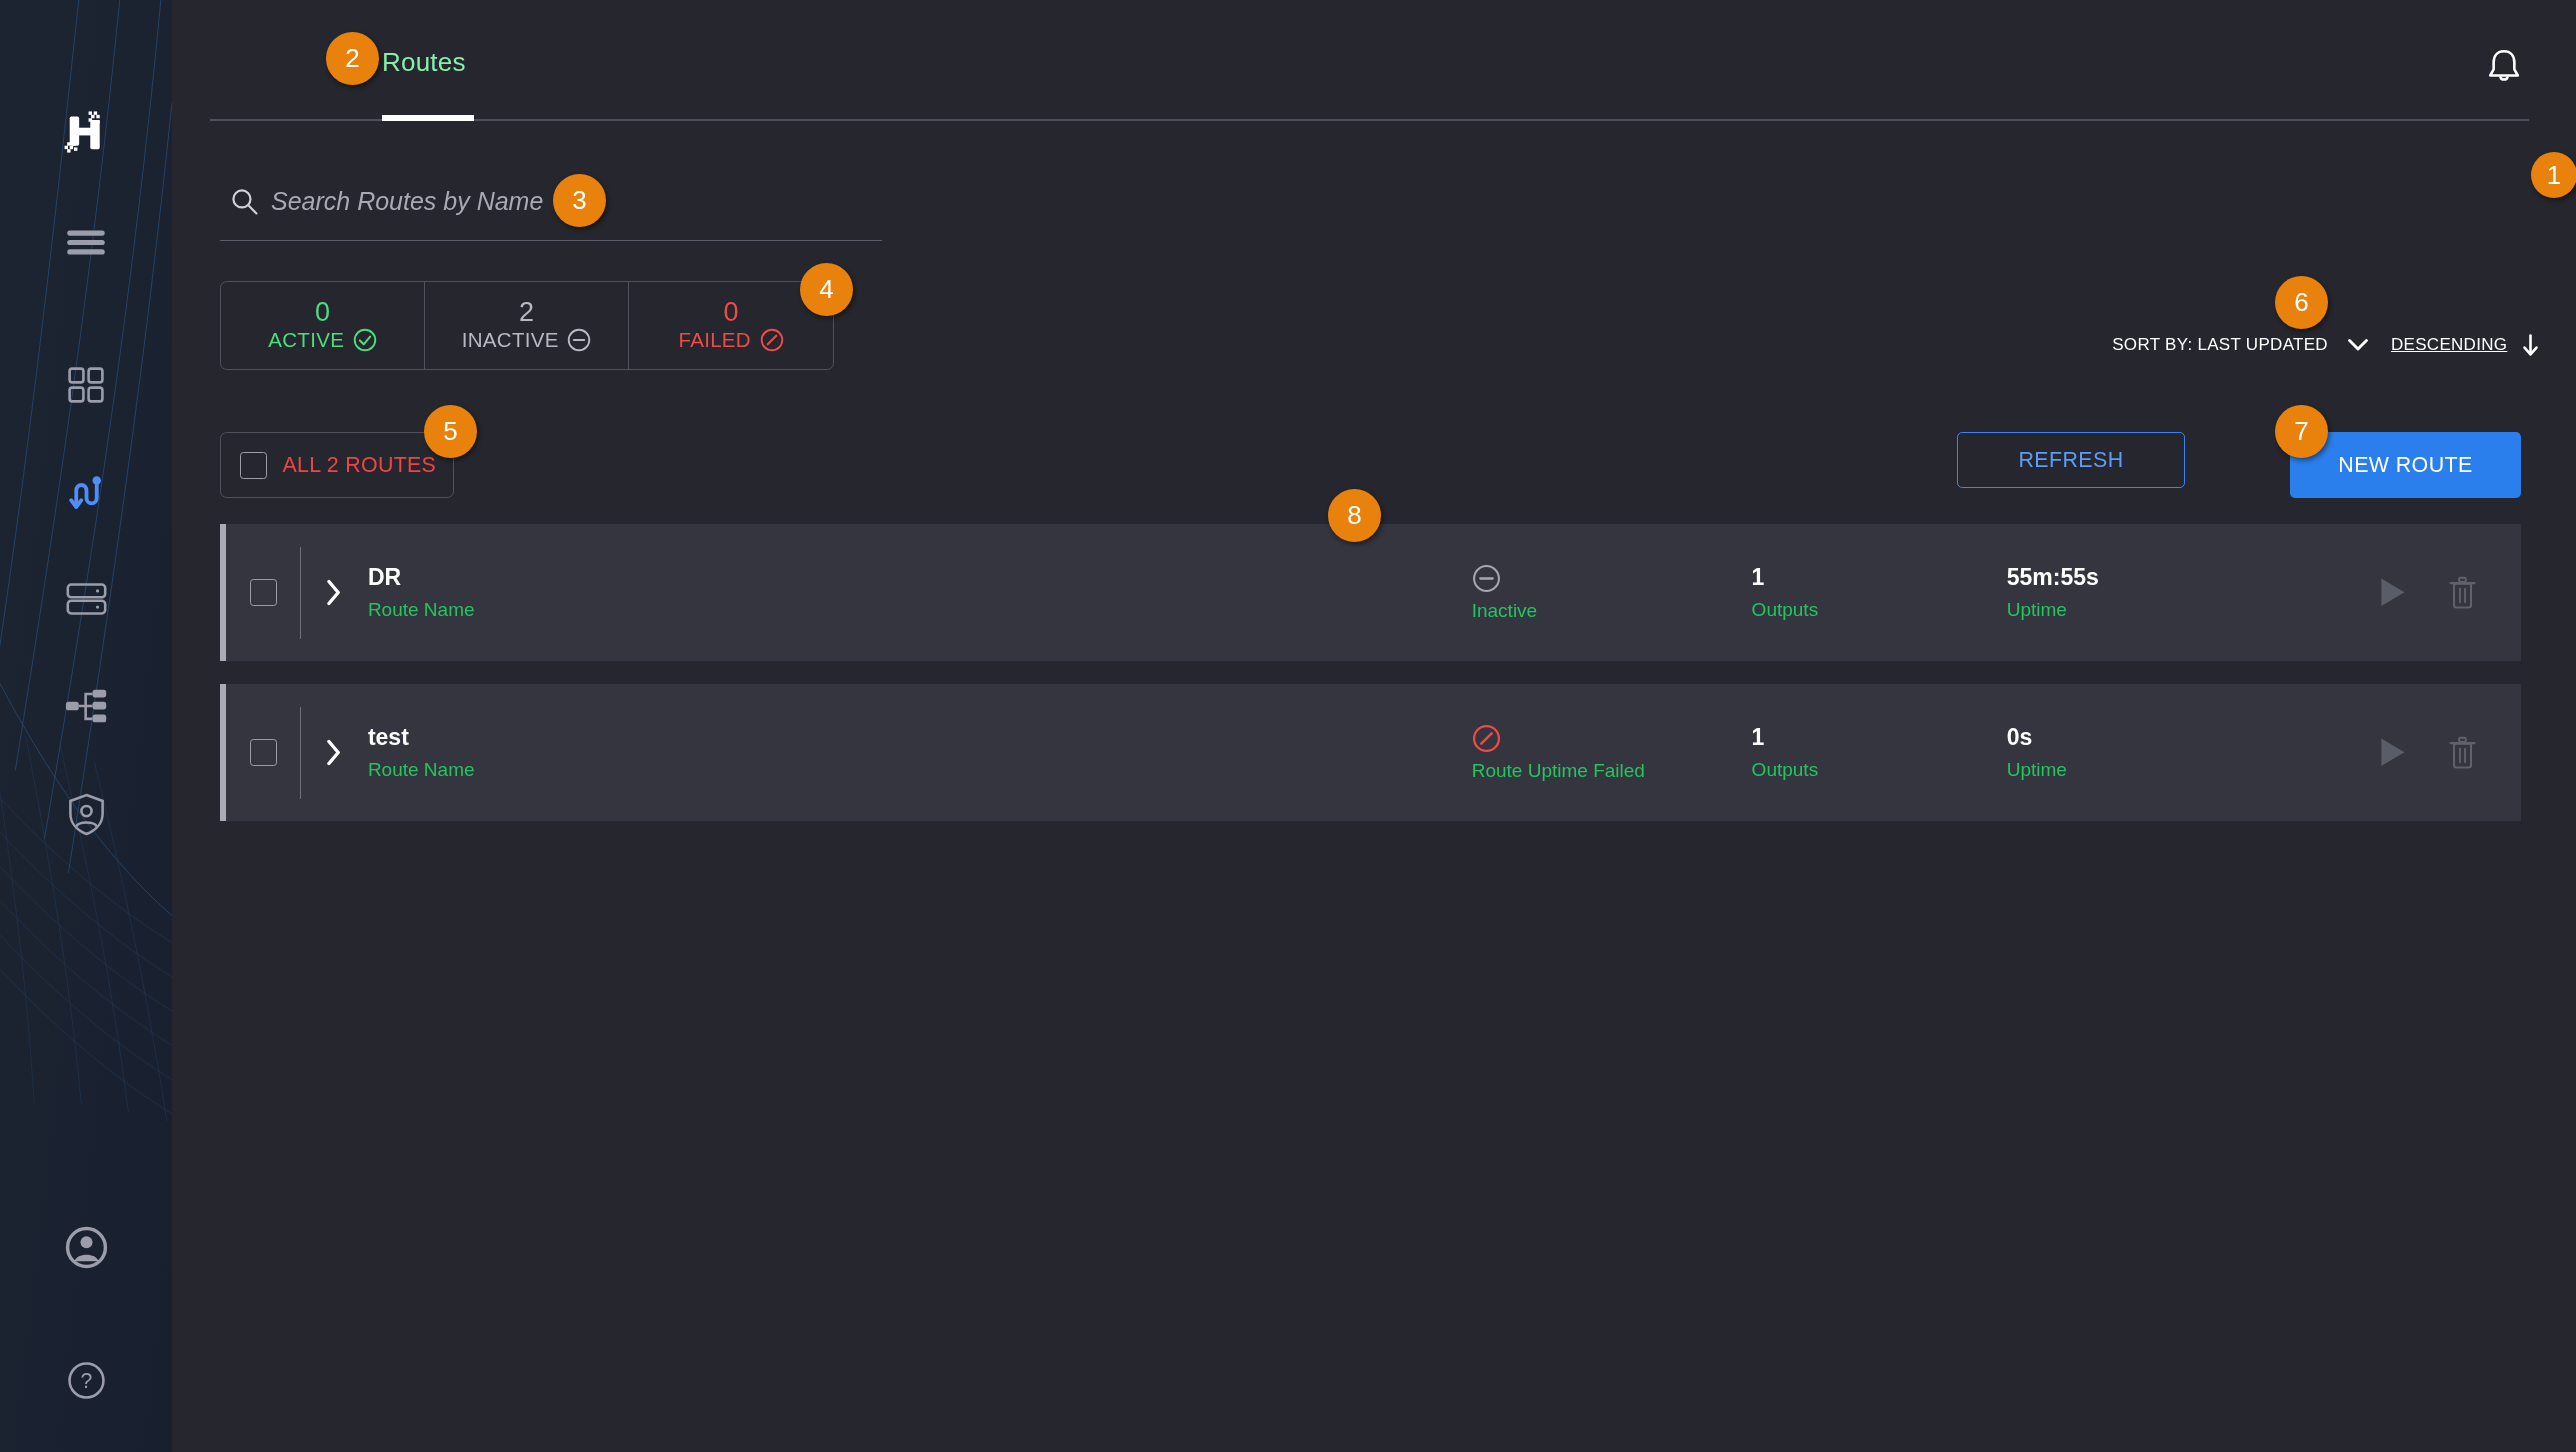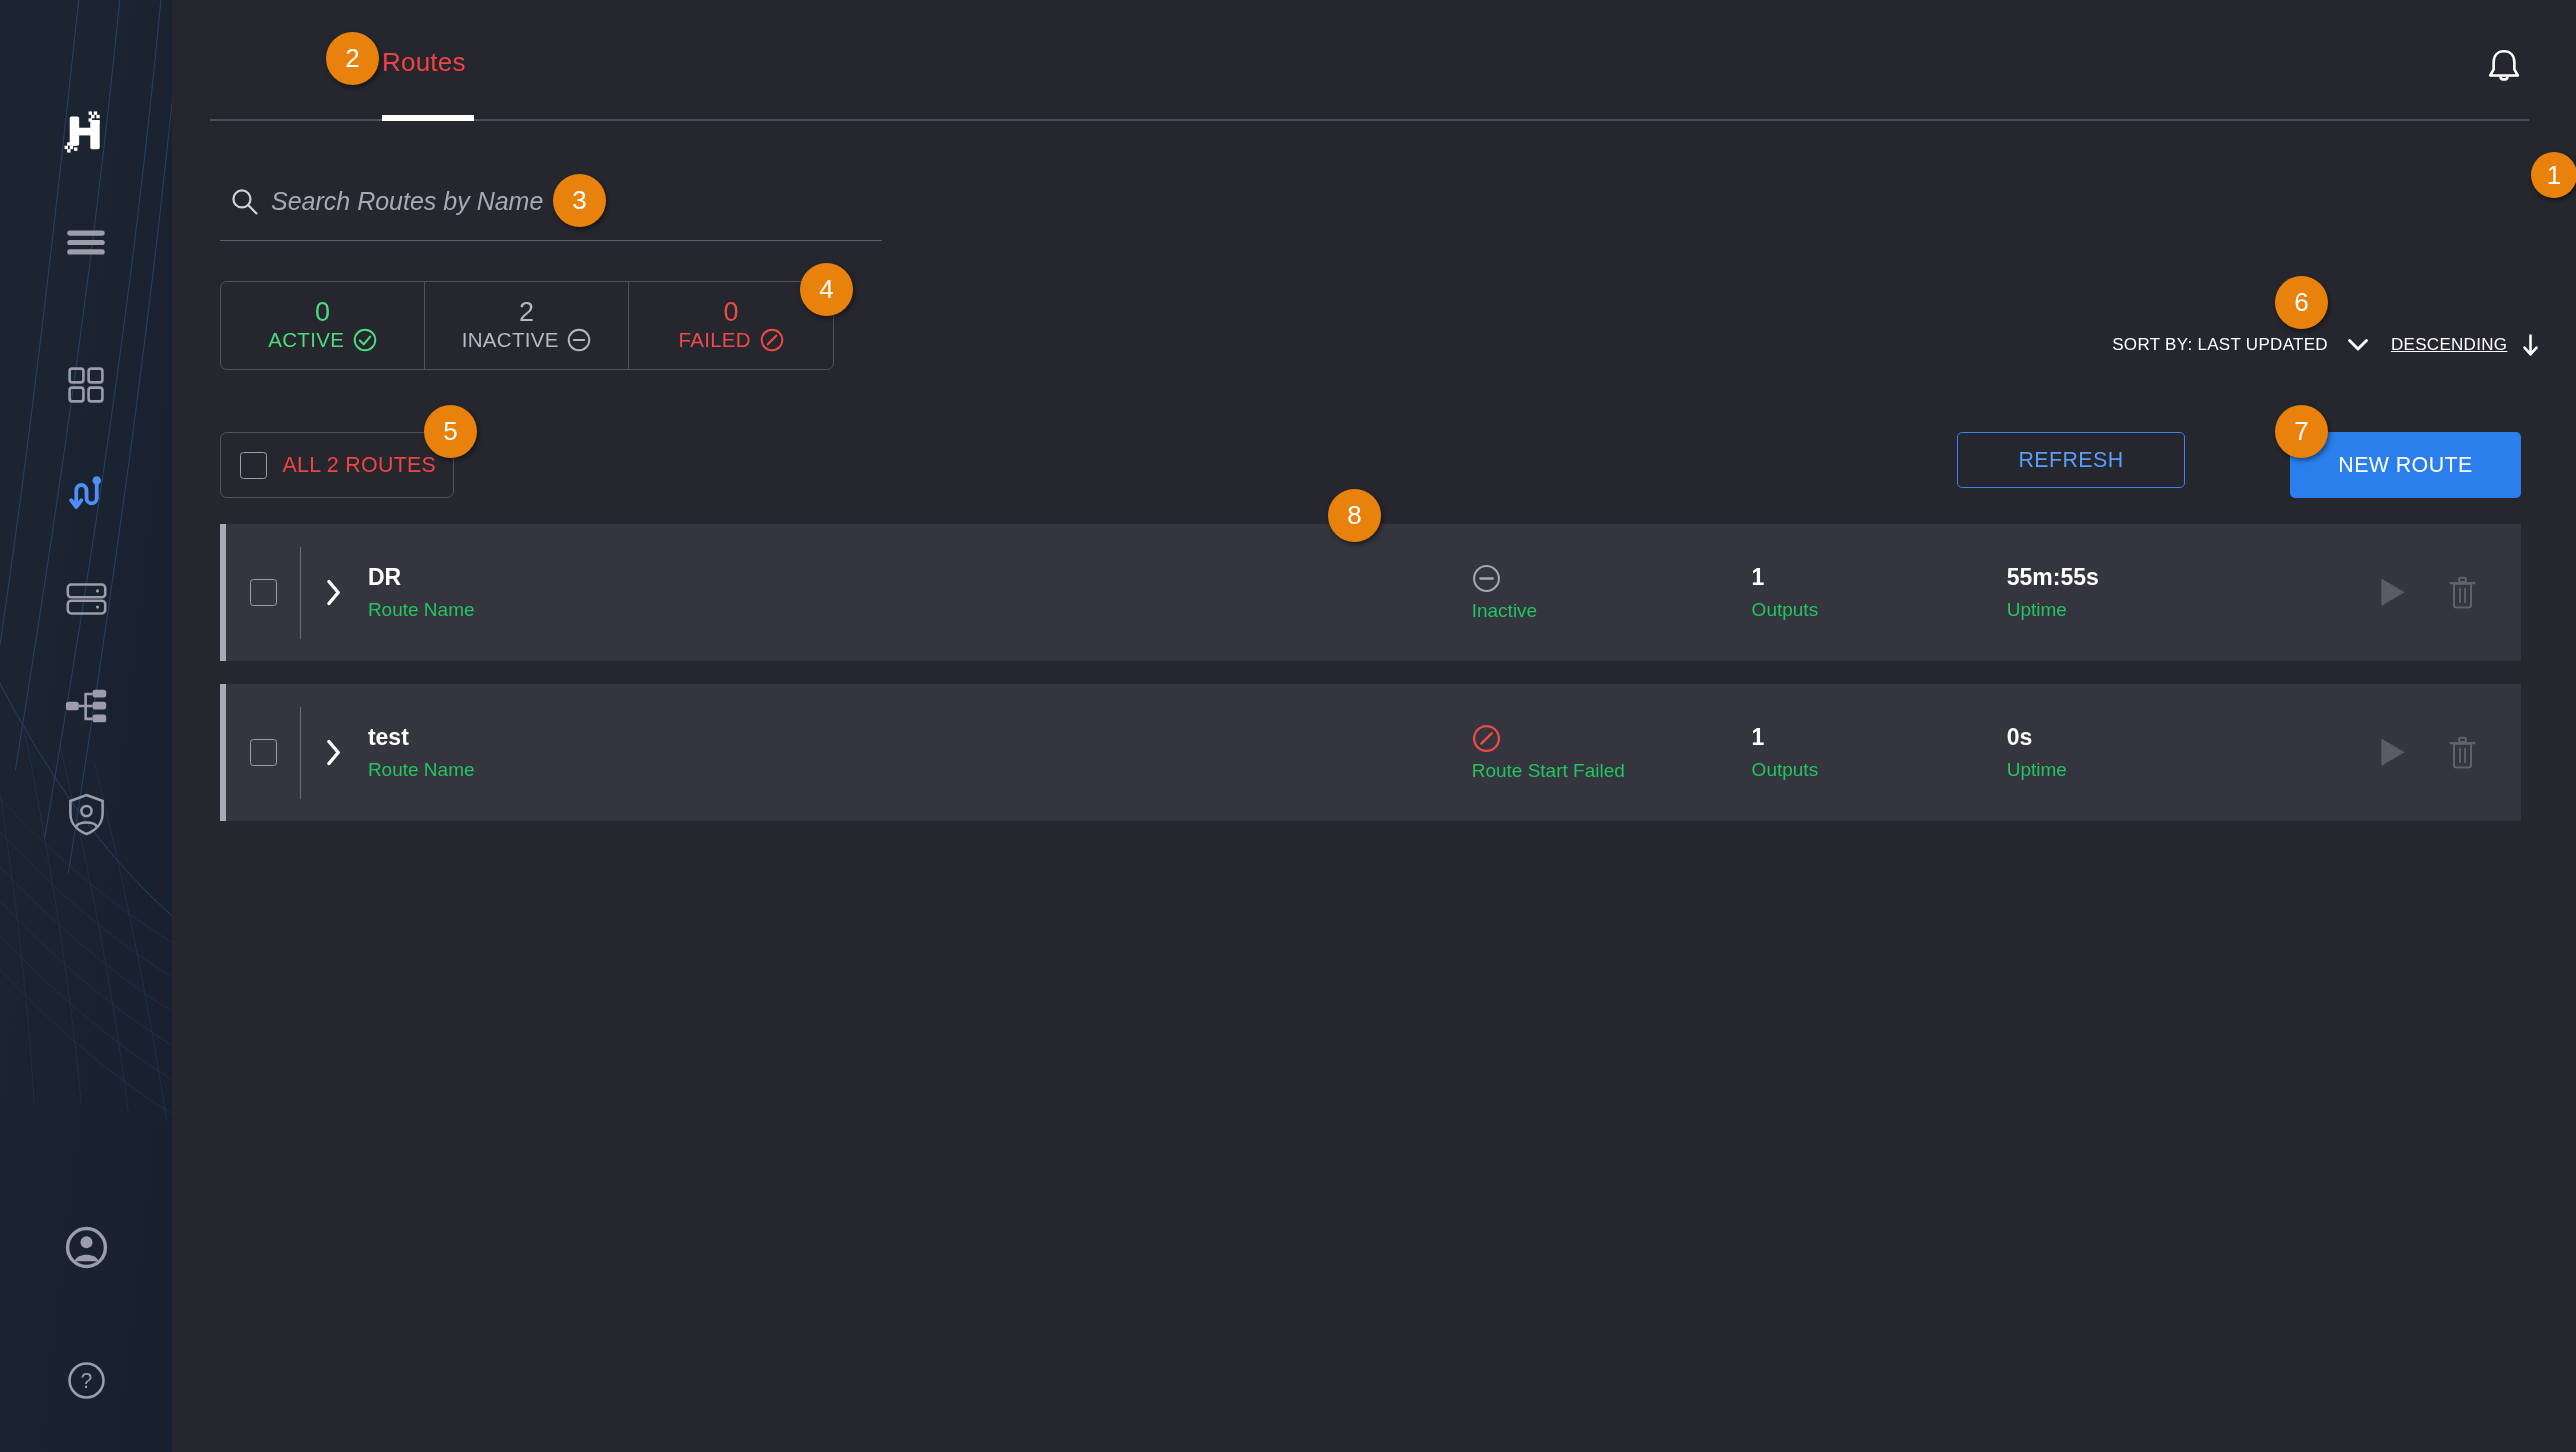--- a/index.html
+++ b/index.html
@@ -43,21 +43,21 @@
   #tabbar {
     position: absolute;
     left: 38px; top: 119px;
     width: 2319px; height: 1.7px;
     background: #4d4f5c;
   }
   #tab-routes {
     position: absolute;
     left: 210px; top: 47px;
     font-size: 26px;
-    color: #ef4444;
+    color: #86efac;
     letter-spacing: 0.2px;
   }
   #tab-underline {
     position: absolute;
     left: 210px; top: 115px;
     width: 92px; height: 6px;
     background: #ffffff;
   }
   #bell {
     position: absolute;
@@ -537,21 +537,21 @@
       </div>
       <div class="cell cell-name">
         <span class="big">test</span>
         <span class="sub">Route Name</span>
       </div>
       <div class="cell cell-status">
         <svg class="status-ico" width="29" height="29" viewBox="0 0 28 28">
           <circle cx="14" cy="14" r="12" fill="none" stroke="#ef4a46" stroke-width="2.2"></circle>
           <line x1="9" y1="19" x2="19" y2="9" stroke="#ef4a46" stroke-width="2.4" stroke-linecap="round"></line>
         </svg>
-        <span class="sub">Route Start Failed</span>
+        <span class="sub">Route Uptime Failed</span>
       </div>
       <div class="cell cell-outputs">
         <span class="big">1</span>
         <span class="sub">Outputs</span>
       </div>
       <div class="cell cell-uptime">
         <span class="big">0s</span>
         <span class="sub">Uptime</span>
       </div>
       <div class="row-actions">

